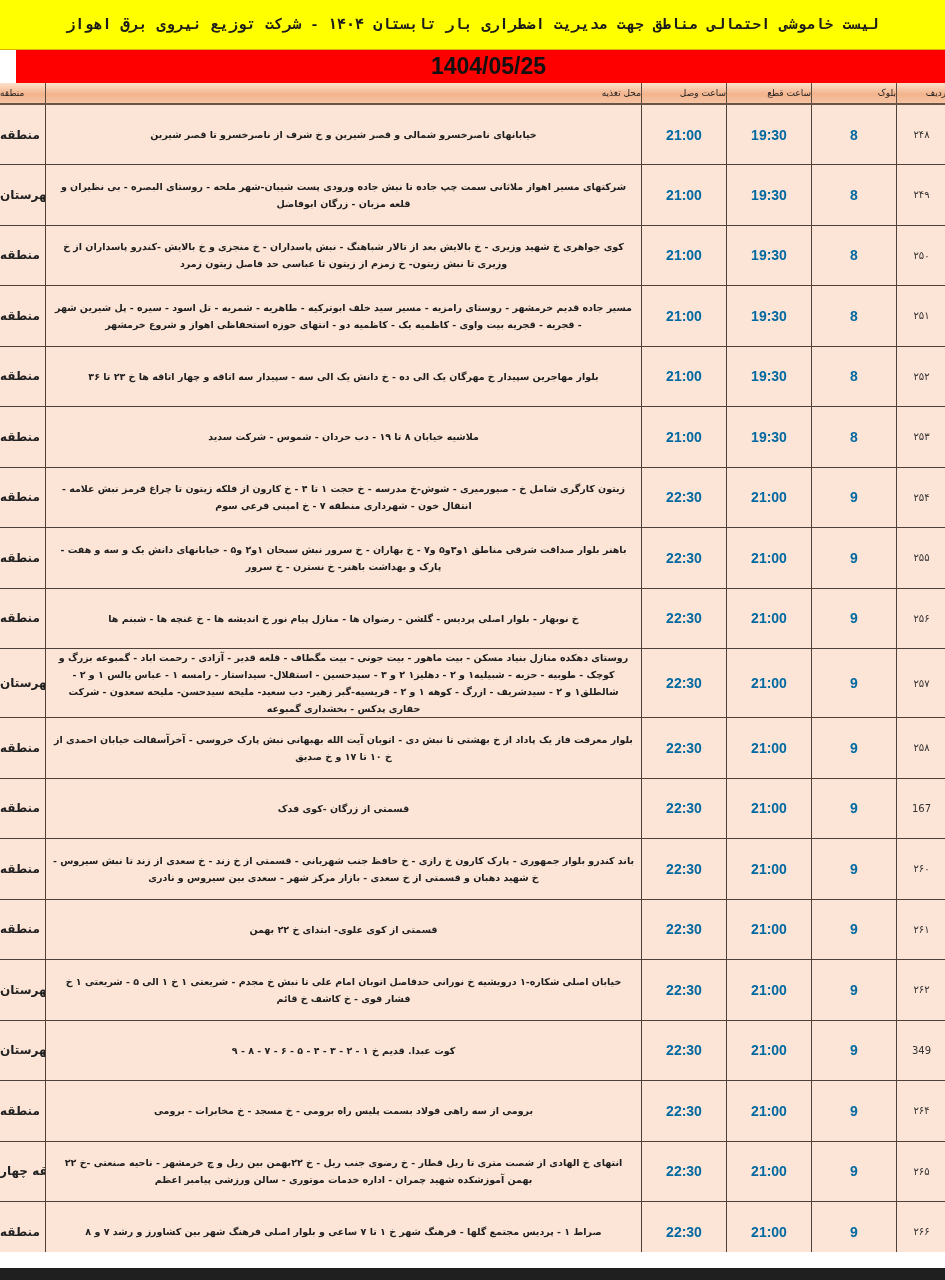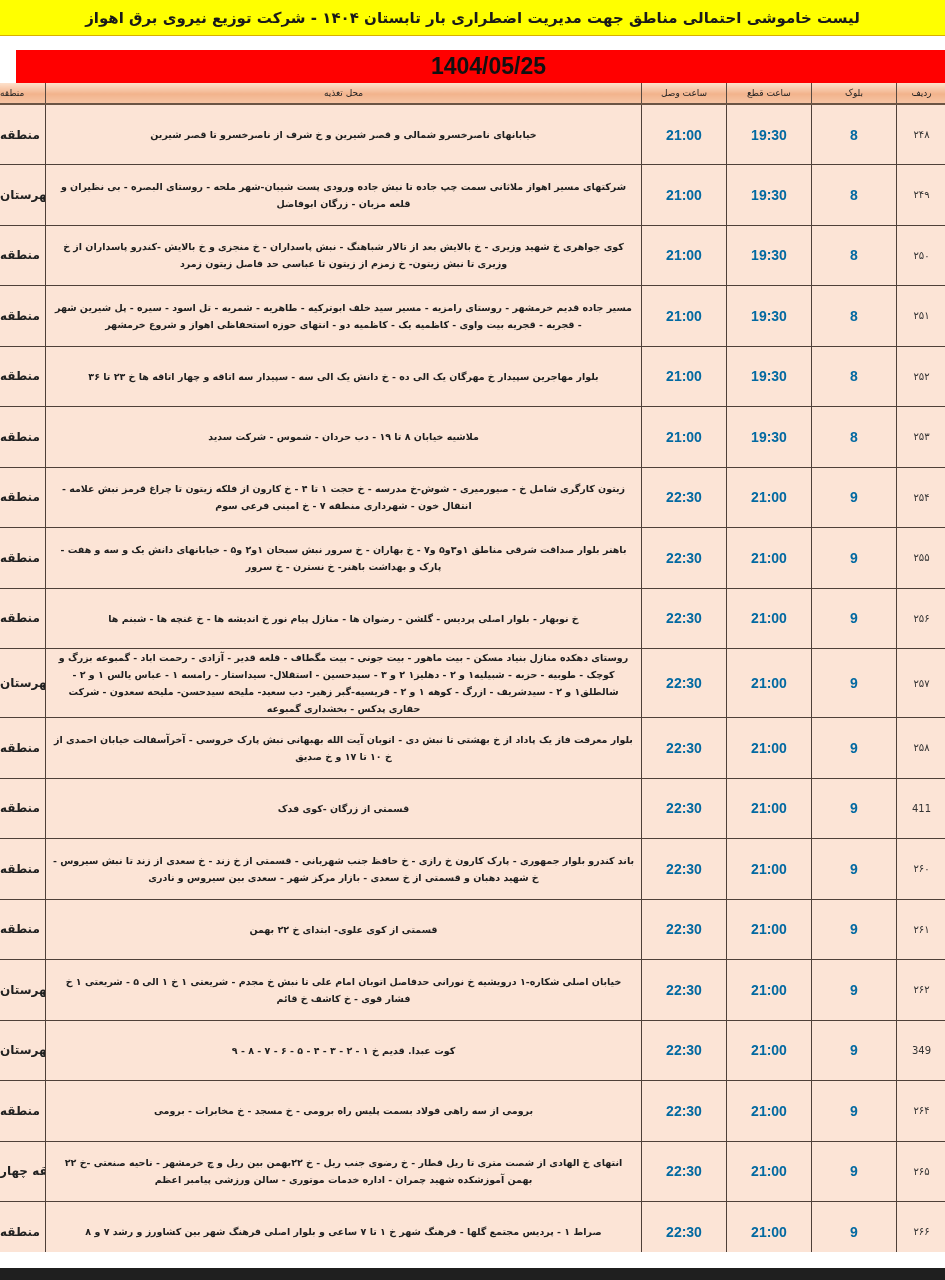--- a/index.html
+++ b/index.html
@@ -1,21 +1,22 @@
 <!DOCTYPE html>
 <html><head>
 <meta charset="utf-8">
 <style>
   * { box-sizing: border-box; margin: 0; padding: 0; }
   html, body { width: 945px; height: 1280px; overflow: hidden; background: #ffffff; }
   body { font-family: "DejaVu Sans", sans-serif; position: relative; }
   .title-bar {
-    position: absolute; left: 0; top: 0; width: 945px; height: 36px;
+    position: absolute; left: 0; top: 0; width: 945px; height: 50px;
     background: #ffff00; display: flex; align-items: center; justify-content: center;
     border-bottom: 1px solid #d8b000;
+    font-family: Liberation Mono, monospace;
   }
   .title-bar span { font-size: 15px; font-weight: bold; color: #1a1a1a; direction: rtl; }
   .date-bar {
     position: absolute; left: 16px; top: 50px; width: 945px; height: 33px;
     background: #ff0000; display: flex; align-items: center; justify-content: center;
   }
   .date-bar span { font-family: "Liberation Sans", sans-serif; font-size: 23px; font-weight: bold; color: #111; letter-spacing: 0px; }
   table.grid {
     position: absolute; left: -1px; top: 83px; width: 947px;
     border-collapse: collapse; table-layout: fixed; direction: rtl;
@@ -23,21 +24,21 @@
   table.grid col.c-row { width: 50px; }
   table.grid col.c-block { width: 85px; }
   table.grid col.c-cut { width: 85px; }
   table.grid col.c-con { width: 85px; }
   table.grid col.c-addr { width: 596px; }
   table.grid col.c-region { width: 46px; }
   th {
     height: 21px; font-size: 9px; font-weight: normal; color: #222;
     background: linear-gradient(to bottom, #fde1cc 0%, #f2b38c 55%, #f6c4a4 100%);
     border-left: 1.5px solid #5a4a40; border-right: 1.5px solid #5a4a40;
-    border-bottom: 2px solid #6b5444; text-align: center; white-space: nowrap; overflow: hidden;
+    border-bottom: 2px solid #6b5444; text-align: right; white-space: nowrap; overflow: hidden;
   }
   td {
     height: 60.5px; background: #fce4d6; border: 1.5px solid #4f4039;
     text-align: center; vertical-align: middle; overflow: hidden;
   }
   td.num { font-size: 10px; color: #333; margin-top: 12px; }
   td.block, td.time { font-family: "Liberation Sans", sans-serif; font-size: 14px; font-weight: bold; color: #0369a1; }
   td.addr { font-size: 9.5px; font-weight: bold; color: #1e1e1e; line-height: 17px; padding: 0 6px; direction: rtl; }
   td.region { font-size: 12px; font-weight: bold; color: #222; white-space: nowrap; text-align: left; direction: ltr; }
   td.region span { display: inline-block; direction: rtl; }
@@ -158,21 +159,21 @@
       </tr>
       <tr>
         <td class="num">۲۵۸</td>
         <td class="block">9</td>
         <td class="time">21:00</td>
         <td class="time">22:30</td>
         <td class="addr">بلوار معرفت فاز یک پاداد از خ بهشتی تا نبش دی - اتوبان آیت الله بهبهانی نبش پارک خروسی - آخرآسفالت خیابان احمدی از خ ۱۰ تا ۱۷ و خ صدیق</td>
         <td class="region"><span>منطقه</span></td>
       </tr>
       <tr>
-        <td class="num">411</td>
+        <td class="num">167</td>
         <td class="block">9</td>
         <td class="time">21:00</td>
         <td class="time">22:30</td>
         <td class="addr">قسمتی از زرگان -کوی فدک</td>
         <td class="region"><span>منطقه</span></td>
       </tr>
       <tr>
         <td class="num">۲۶۰</td>
         <td class="block">9</td>
         <td class="time">21:00</td>

